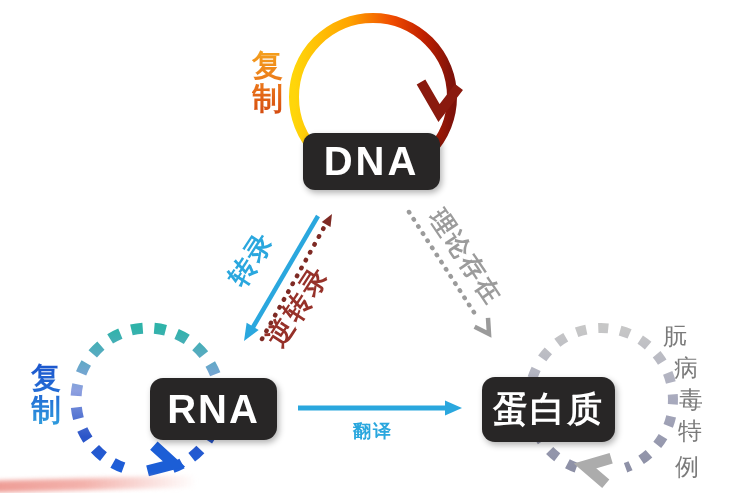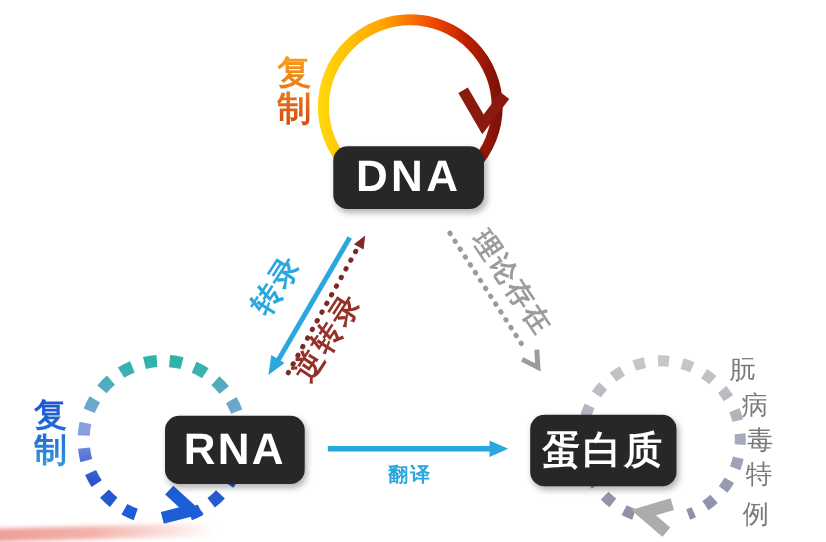--- a/index.html
+++ b/index.html
@@ -14,21 +14,21 @@
   
   .node{
     position:absolute;
     background:#282626;
     border-radius:13px;
     box-shadow:2px 3px 6px rgba(0,0,0,0.30);
     display:flex;align-items:center;justify-content:center;
     color:#ffffff;font-weight:bold;
     z-index:3;
   }
-  .node-dna{left:303px;top:133px;width:137px;height:57px;font-size:40px;letter-spacing:3px;}
+  .node-dna{left:303px;top:133px;width:137px;height:57px;font-size:40px;letter-spacing:3px;border-radius:12px;}
   .node-rna{left:150px;top:378px;width:127px;height:62px;font-size:40px;letter-spacing:2px;}
   .node-protein{left:482px;top:377px;width:133px;height:65px;font-size:35px;letter-spacing:2px;}
   
   .lbl{position:absolute;font-weight:bold;white-space:nowrap;z-index:4;}
   .lbl-transcription{left:251px;top:259px;font-size:27px;color:#2aa7de;letter-spacing:2px;
     transform:translate(-50%,-50%) rotate(-57deg);}
   .lbl-revtranscription{left:298px;top:306px;font-size:27px;color:#963129;letter-spacing:3px;
     transform:translate(-50%,-50%) rotate(-57deg);}
   .lbl-theoretical{left:466px;top:257px;font-size:25px;color:#9b9b9b;letter-spacing:2px;
     transform:translate(-50%,-50%) rotate(56deg);}

